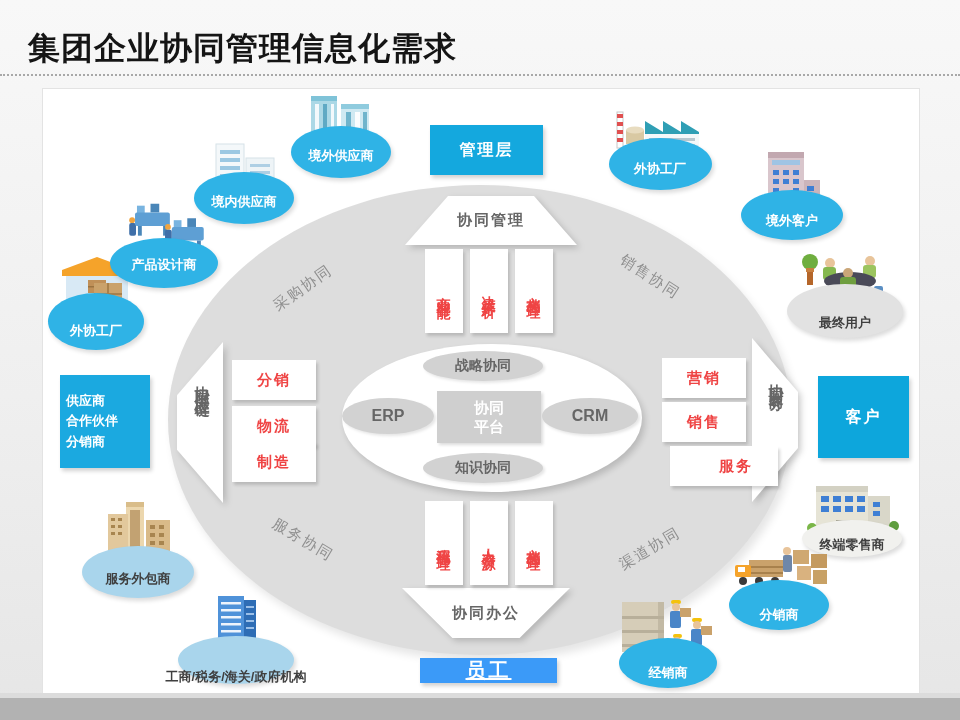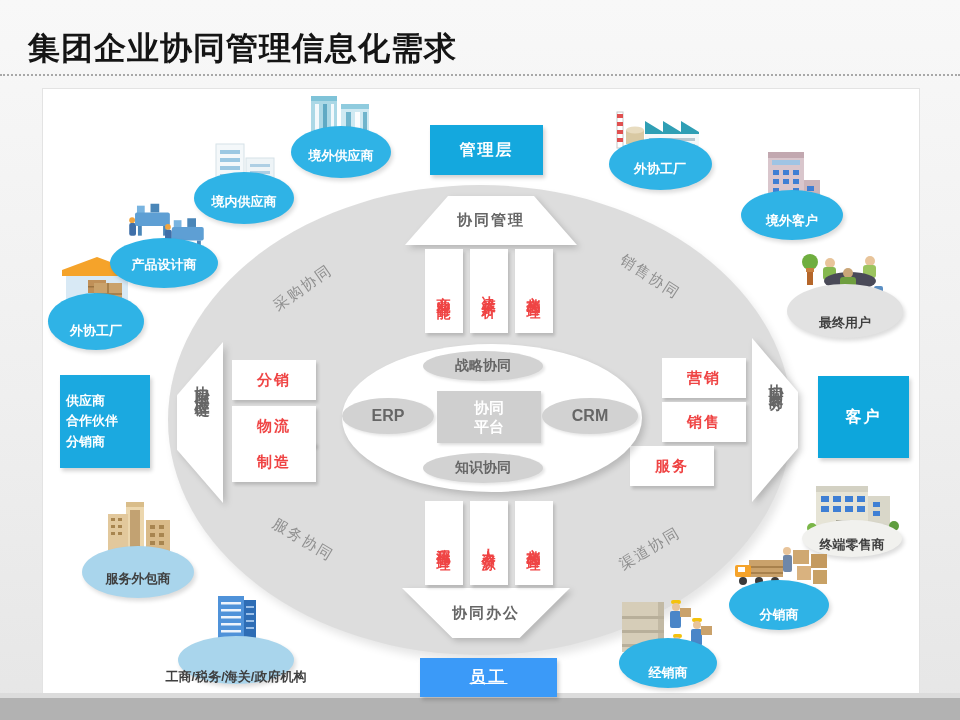--- a/index.html
+++ b/index.html
@@ -45,31 +45,31 @@
   .vlabel-left{left:192px;top:374px;}
   .vlabel-right{left:766px;top:372px;}
   
   .wbox{background:#fff;box-shadow:2px 3px 3px rgba(0,0,0,.16);display:flex;align-items:center;justify-content:center;
         color:#ef4444;font-weight:bold;}
   .vbox{writing-mode:vertical-rl;text-orientation:upright;font-size:14px;letter-spacing:3px;width:38px;height:84px;}
   .vb1{left:425px;top:249px;} .vb2{left:470px;top:249px;} .vb3{left:515px;top:249px;}
   .vb4{left:425px;top:501px;} .vb5{left:470px;top:501px;} .vb6{left:515px;top:501px;}
   .hbox{width:84px;height:40px;font-size:15px;letter-spacing:2px;}
   .hb1{left:232px;top:360px;} .hb2{left:232px;top:406px;} .hb3{left:232px;top:442px;text-align:right;}
-  .hb4{left:662px;top:358px;} .hb5{left:662px;top:402px;} .hb6{left:630px;top:446px;}
+  .hb4{left:662px;top:358px;} .hb5{left:662px;top:402px;} .hb6{left:670px;top:446px;padding-left:24px;}
   
   .quad{color:#8f8f8f;font-size:15px;letter-spacing:2px;white-space:nowrap;transform-origin:center;}
   .q-tl{left:303px;top:288px;transform:translate(-50%,-50%) rotate(-35deg);}
   .q-tr{left:650px;top:277px;transform:translate(-50%,-50%) rotate(33deg);}
   .q-bl{left:303px;top:540px;transform:translate(-50%,-50%) rotate(31deg);}
   .q-br{left:650px;top:549px;transform:translate(-50%,-50%) rotate(-31deg);}
   
   .bbox{display:flex;align-items:center;justify-content:center;color:#fff;font-weight:bold;box-shadow:2px 3px 4px rgba(0,0,0,.18);}
   .bbox-top{left:430px;top:125px;width:113px;height:50px;background:#14a8de;font-size:16px;letter-spacing:2px;}
-  .bbox-bottom{left:420px;top:658px;width:137px;height:39px;background:#3b9af8;font-size:16px;letter-spacing:3px;text-decoration:underline;}
+  .bbox-bottom{left:420px;top:658px;width:137px;height:25px;background:#3b9af8;font-size:20px;letter-spacing:3px;text-decoration:underline;}
   .bbox-right{left:818px;top:376px;width:91px;height:82px;background:#0da6dc;font-size:16px;letter-spacing:2px;}
   .bbox-left{left:60px;top:375px;width:90px;height:93px;background:#1ba9e0;font-size:13px;
        justify-content:flex-start;padding-left:6px;box-sizing:border-box;text-align:left;white-space:pre-line;line-height:1.55;}
   
   .entity{position:absolute;}
   .eellipse{position:absolute;border-radius:50%;box-shadow:2px 3px 4px rgba(0,0,0,.14);}
   .blue{background:#2fb3e6;} .pale{background:#a9d5ec;} .grayE{background:#e2e2e2;} .whiteE{background:#f1f1ee;}
   .eicon{position:absolute;}
   .elabel{position:absolute;left:0;right:0;text-align:center;font-size:13px;font-weight:bold;white-space:nowrap;}
   .light{color:#fff;} .dark{color:#3f3f3f;}

